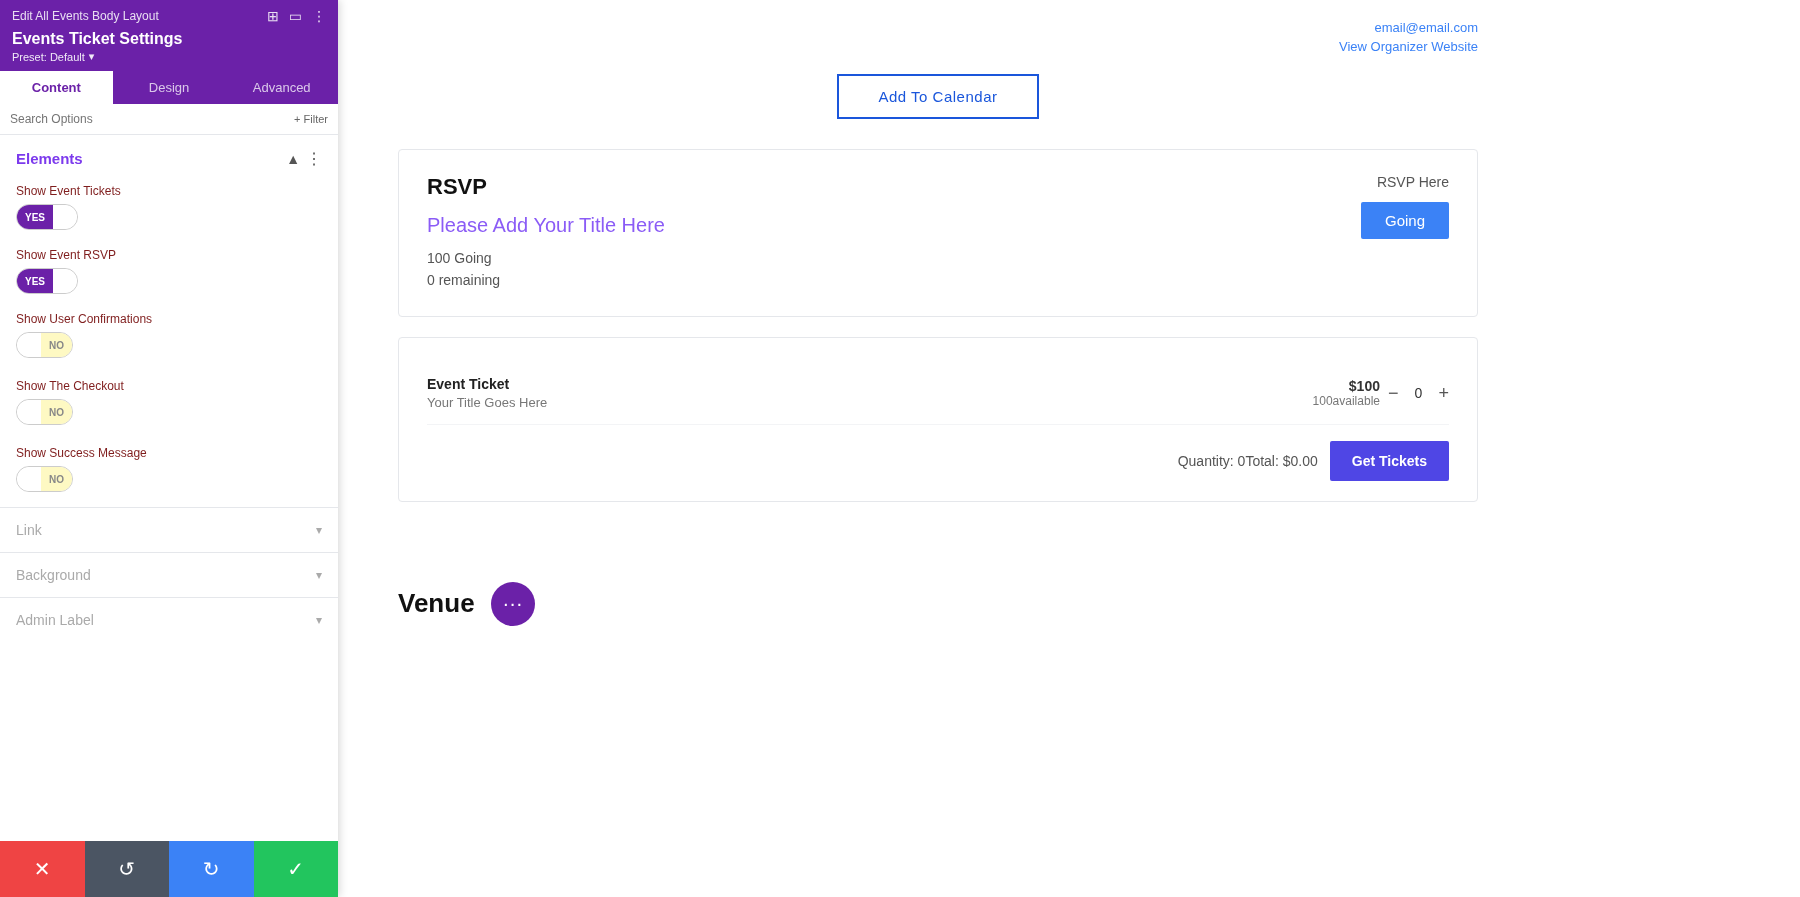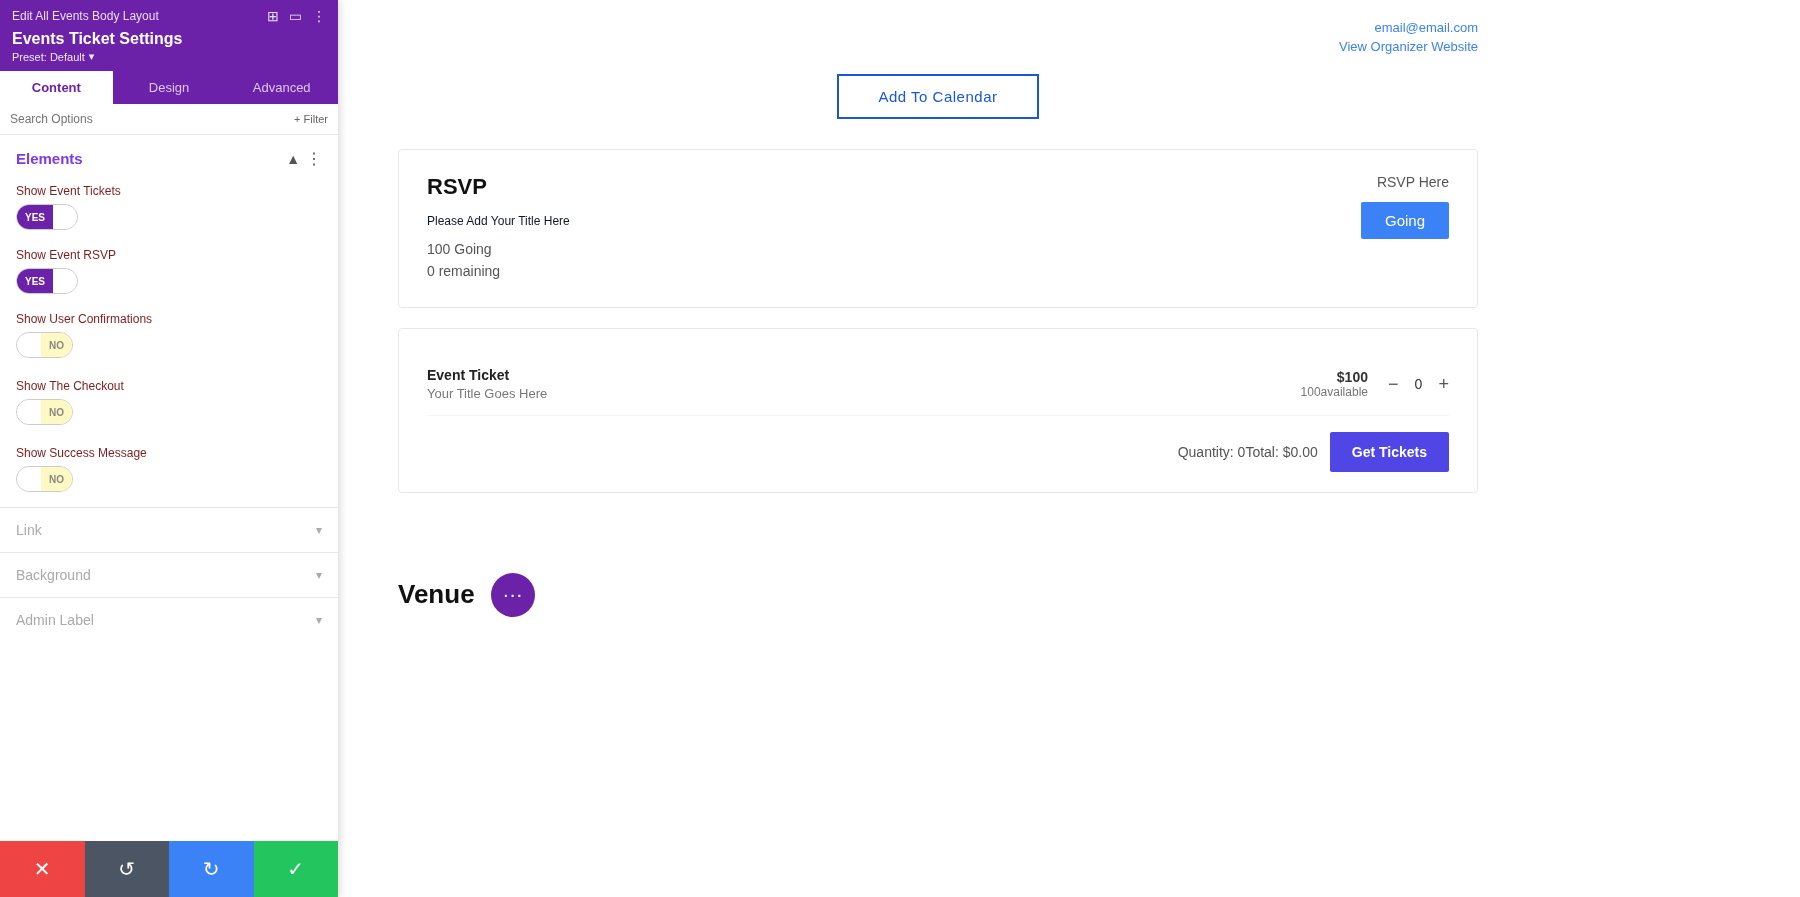--- a/index.html
+++ b/index.html
@@ -297,22 +297,22 @@
       justify-content: center;
     }
     .rsvp-left { flex: 1; }
     .rsvp-title {
       font-size: 22px;
       font-weight: 700;
       margin-bottom: 14px;
       color: #111;
     }
     .rsvp-subtitle {
-      font-size: 12px;
-      color: #0f172a;
+      font-size: 20px;
+      color: #8b5cf6;
       margin-bottom: 10px;
     }
     .rsvp-stat {
       font-size: 14px;
       color: #555;
       line-height: 1.6;
     }
     .rsvp-right {
       display: flex;
       flex-direction: column;
@@ -356,21 +356,21 @@
       color: #222;
       margin-bottom: 3px;
     }
     .ticket-subtitle {
       font-size: 13px;
       color: #777;
     }
     .ticket-price-area {
       display: flex;
       align-items: center;
-      gap: 20px;
+      gap: 8px;
       text-align: right;
     }
     .ticket-price-info {
       text-align: right;
     }
     .ticket-price {
       font-size: 14px;
       color: #333;
       font-weight: 600;
     }

